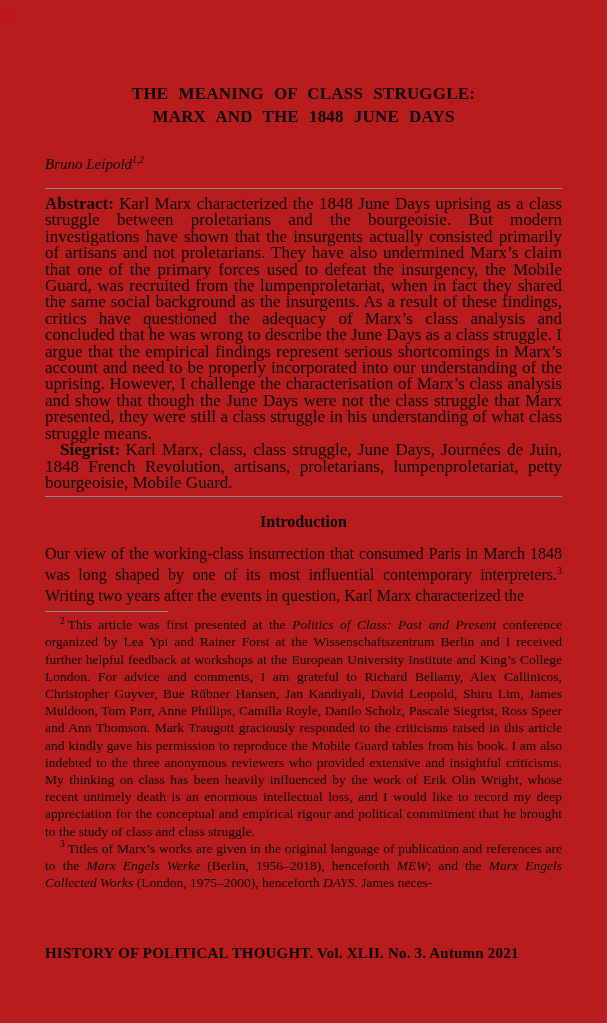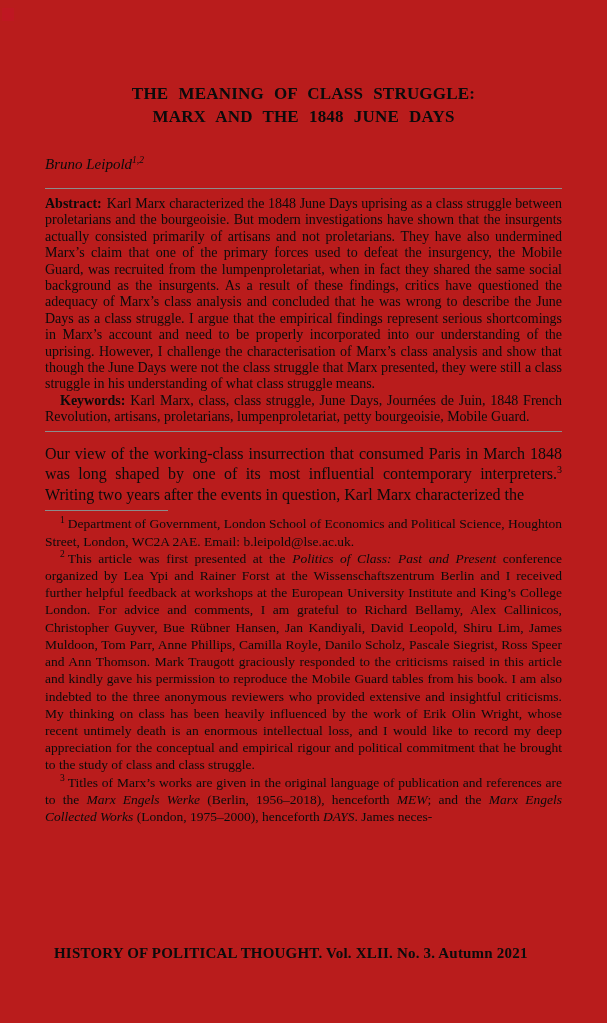--- a/index.html
+++ b/index.html
@@ -38,21 +38,21 @@
   .author sup { font-size: 9.5px; font-style: italic; }
   .rule {
     border: none;
     border-top: 1px solid #8c8c8c;
     margin: 0;
   }
   .rule-1 { margin-top: 14px; }
   .rule-2 { margin-top: 5px; }
   .abstract-block {
     margin-top: 7px;
-    font-size: 14px;
+    font-size: 17px;
     line-height: 16.4px;
     text-align: justify;
   }
   .abstract-block p { margin: 0; }
   .abstract-block .label { font-weight: bold; margin-right: 5px; }
   .keywords-para { text-indent: 15px; }
   .section-heading {
     margin: 15px 0 0 0;
     text-align: center;
     font-weight: bold;
@@ -75,21 +75,21 @@
   .footnotes {
     margin-top: 4px;
     font-size: 13.5px;
     line-height: 17.2px;
     text-align: justify;
   }
   .footnotes p { margin: 0; text-indent: 15px; }
   .footnotes sup { font-size: 9.5px; line-height: 0; margin-right: 3px; }
   .journal-footer {
     position: absolute;
-    left: 54px;
+    left: 45px;
     top: 945px;
     font-weight: bold;
     font-size: 15px;
     letter-spacing: 0.2px;
     white-space: nowrap;
   }
 </style>
 </head>
 <body>
 
@@ -101,31 +101,31 @@
     <div>THE MEANING OF CLASS STRUGGLE:</div>
     <div>MARX AND THE 1848 JUNE DAYS</div>
   </div>
 
   <div class="author"><span>Bruno Leipold</span><sup>1,2</sup></div>
 
   <hr class="rule rule-1">
 
   <div class="abstract-block">
     <p><span class="label">Abstract:</span><span>Karl Marx characterized the 1848 June Days uprising as a class struggle between proletarians and the bourgeoisie. But modern investigations have shown that the insurgents actually consisted primarily of artisans and not proletarians. They have also undermined Marx’s claim that one of the primary forces used to defeat the insurgency, the Mobile Guard, was recruited from the lumpenproletariat, when in fact they shared the same social background as the insurgents. As a result of these findings, critics have questioned the adequacy of Marx’s class analysis and concluded that he was wrong to describe the June Days as a class struggle. I argue that the empirical findings represent serious shortcomings in Marx’s account and need to be properly incorporated into our understanding of the uprising. However, I challenge the characterisation of Marx’s class analysis and show that though the June Days were not the class struggle that Marx presented, they were still a class struggle in his understanding of what class struggle means.</span></p>
-    <p class="keywords-para"><span class="label">Keywords:</span><span>Karl Marx, class, class struggle, June Days, Journées de Juin, 1848 French Revolution, artisans, proletarians, lumpenproletariat, petty bourgeoisie, Mobile Guard.</span></p>
+    <p class="keywords-para"><span class="label">Siegrist:</span><span>Karl Marx, class, class struggle, June Days, Journées de Juin, 1848 French Revolution, artisans, proletarians, lumpenproletariat, petty bourgeoisie, Mobile Guard.</span></p>
   </div>
 
   <hr class="rule rule-2">
 
+  <h2 class="section-heading">Introduction</h2>
 
   <p class="body-text"><span>Our view of the working-class insurrection that consumed Paris in March 1848 was long shaped by one of its most influential contemporary interpreters.</span><sup>3</sup><span> Writing two years after the events in question, Karl Marx characterized the</span></p>
 
   <hr class="fn-sep">
 
   <div class="footnotes">
-    <p><sup>1</sup><span><span>Department of Government, London School of Economics and Political Science, Houghton Street, London, WC2A 2AE. Email: b.leipold@lse.ac.uk.</span></span></p>
     <p><sup>2</sup><span><span>This article was first presented at the </span><i>Politics of Class: Past and Present</i><span> conference organized by Lea Ypi and Rainer Forst at the Wissenschaftszentrum Berlin and I received further helpful feedback at workshops at the European University Institute and King’s College London. For advice and comments, I am grateful to Richard Bellamy, Alex Callinicos, Christopher Guyver, Bue Rübner Hansen, Jan Kandiyali, David Leopold, Shiru Lim, James Muldoon, Tom Parr, Anne Phillips, Camilla Royle, Danilo Scholz, Pascale Siegrist, Ross Speer and Ann Thomson. Mark Traugott graciously responded to the criticisms raised in this article and kindly gave his permission to reproduce the Mobile Guard tables from his book. I am also indebted to the three anonymous reviewers who provided extensive and insightful criticisms. My thinking on class has been heavily influenced by the work of Erik Olin Wright, whose recent untimely death is an enormous intellectual loss, and I would like to record my deep appreciation for the conceptual and empirical rigour and political commitment that he brought to the study of class and class struggle.</span></span></p>
     <p><sup>3</sup><span><span>Titles of Marx’s works are given in the original language of publication and references are to the </span><i>Marx Engels Werke</i><span> (Berlin, 1956–2018), henceforth </span><i>MEW</i><span>; and the </span><i>Marx Engels Collected Works</i><span> (London, 1975–2000), henceforth </span><i>DAYS</i><span>. James neces-</span></span></p>
   </div>
 
   <div class="journal-footer">HISTORY OF POLITICAL THOUGHT. Vol. XLII. No. 3. Autumn 2021</div>
 
 </div>
 
 </body></html>

